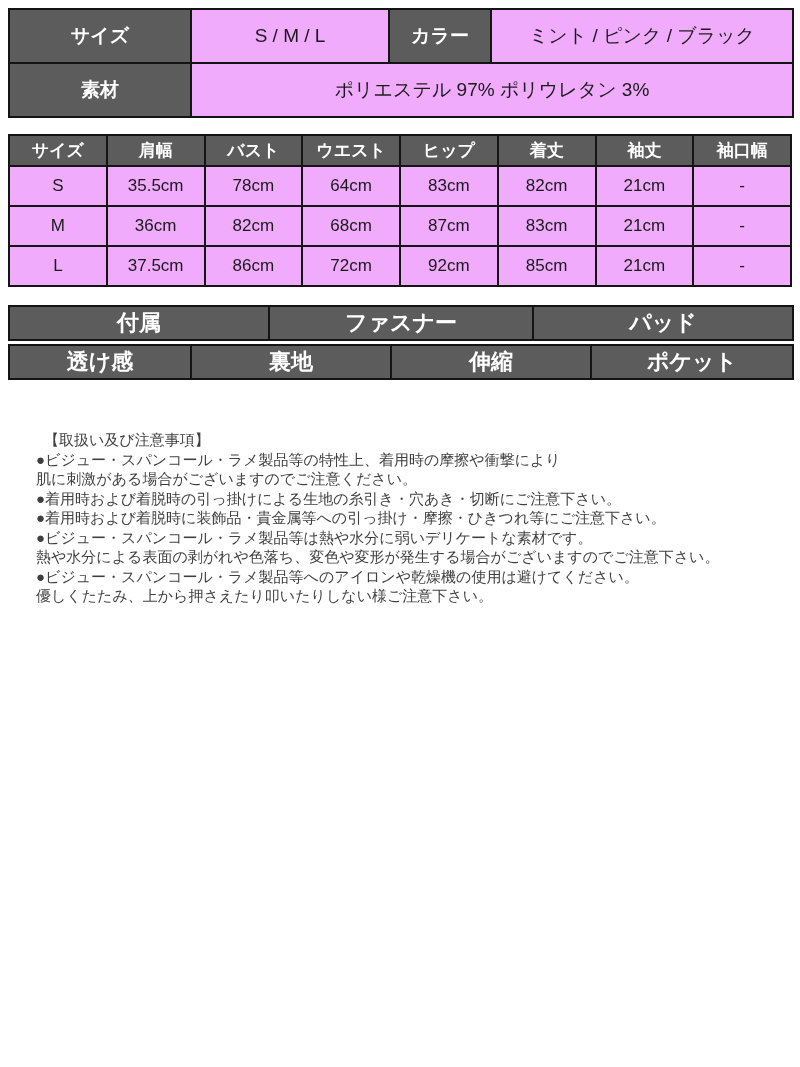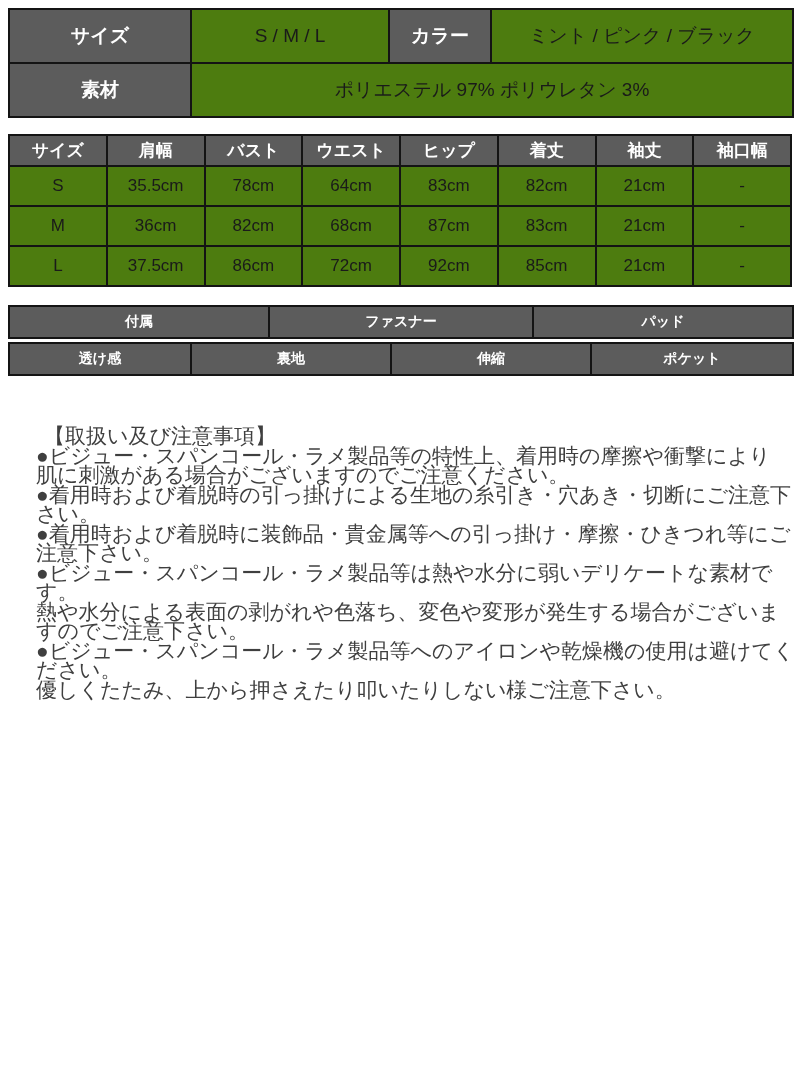--- a/index.html
+++ b/index.html
@@ -9,43 +9,43 @@
     font-family: "Liberation Sans", "DejaVu Sans", sans-serif;
     color: #1a1a1a;
   }
   .page { padding: 8px 0 0 8px; }
 
   table { border-collapse: collapse; table-layout: fixed; width: 784px; }
   th, td { border: 2px solid #141414; overflow: hidden; white-space: nowrap; }
   th {
     background: #5c5c5c; color: #ffffff;
     font-weight: bold; text-align: center;
-    font-size: 14px;
+    font-size: 22px;
   }
-  td { background: #4d7c0f; text-align: center; }
+  td { background: #f0abfc; text-align: center; }
 
   
   .t1 th, .t1 td { height: 50px; font-size: 19px; }
 
   
   .t2 { margin-top: 16px; }
   .t2 th { height: 27px; font-size: 17px; }
   .t2 td { height: 36px; font-size: 17px; }
 
   
   .t3 { margin-top: 18px; }
   .t4 { margin-top: 3px; }
   .t3 th, .t4 th { height: 28px; }
   .t3 td, .t4 td { height: 36px; font-size: 20px; }
 
   
   .notes {
     margin-top: 50px;
     padding-left: 28px;
-    font-size: 21px;
+    font-size: 15px;
     line-height: 19.5px;
     color: #3f3f3f;
   }
   .notes .notes-title { padding-left: 8px; }
 </style>
 </head>
 <body>
 
 <div class="page">
 

